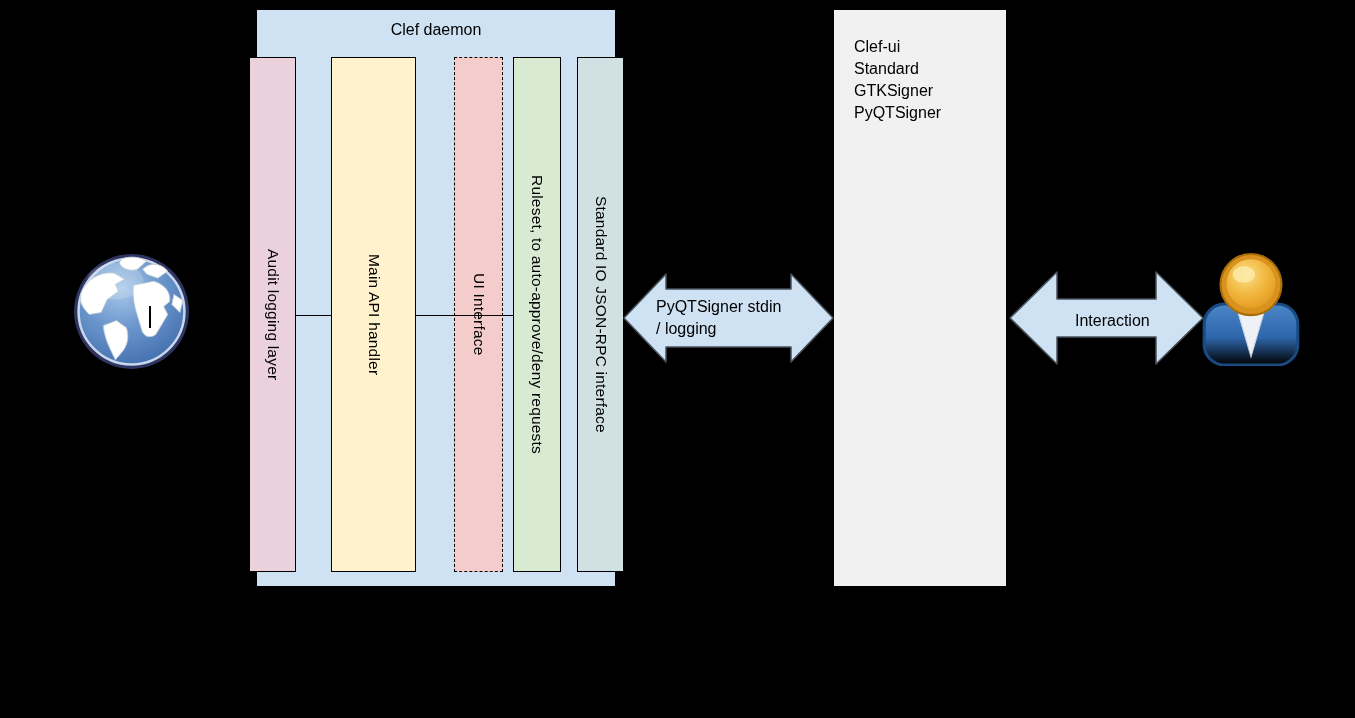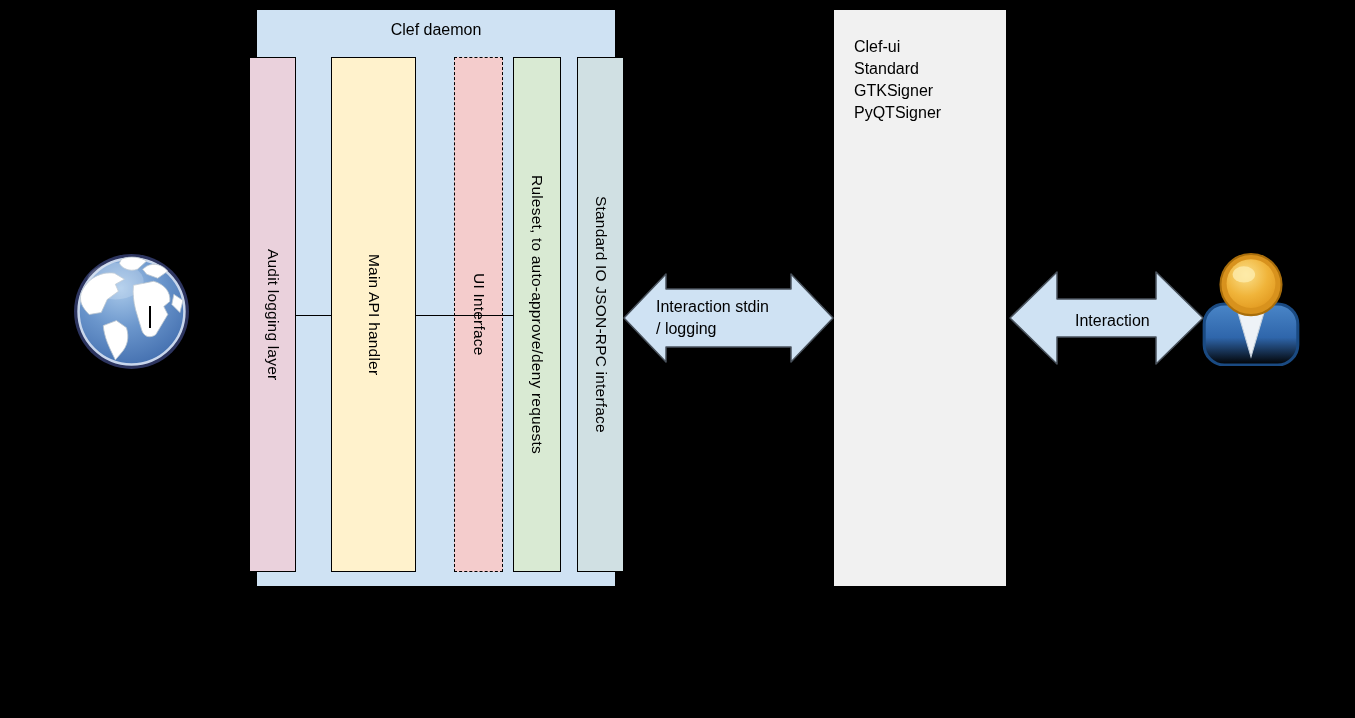--- a/index.html
+++ b/index.html
@@ -63,21 +63,21 @@
       <div>PyQTSigner</div>
     </div>
   </div>
 
   <svg class="arrow-layer" width="1355" height="718">
     <polygon points="624,318 666,274 666,289 791,289 791,274 833,318 791,362 791,347 666,347 666,362" stroke-width="1.5" stroke-linejoin="round" fill="#cfe2f3" stroke="#49525c"></polygon>
     <polygon points="1010,318 1057,272 1057,299 1156,299 1156,272 1203,318 1156,364 1156,337 1057,337 1057,364" stroke-width="1.5" stroke-linejoin="round" fill="#cfe2f3" stroke="#49525c"></polygon>
   </svg>
 
   <div class="arrow-label" style="left:656px; top:296px;">
-    <span>Interaction stdin</span>
+    <span>PyQTSigner stdin</span>
     <span>/ logging</span>
   </div>
   <div class="arrow-label" style="left:1075px; top:310px;">
     <span>Interaction</span>
   </div>
 
   <svg class="icon-abs" style="left:71px; top:251px;" width="121" height="121" viewBox="0 0 120 120">
     <defs>
       <radialGradient id="oceanGrad" cx="40%" cy="28%" r="85%">
         <stop offset="0%" stop-color="#a9c9ea"></stop>

